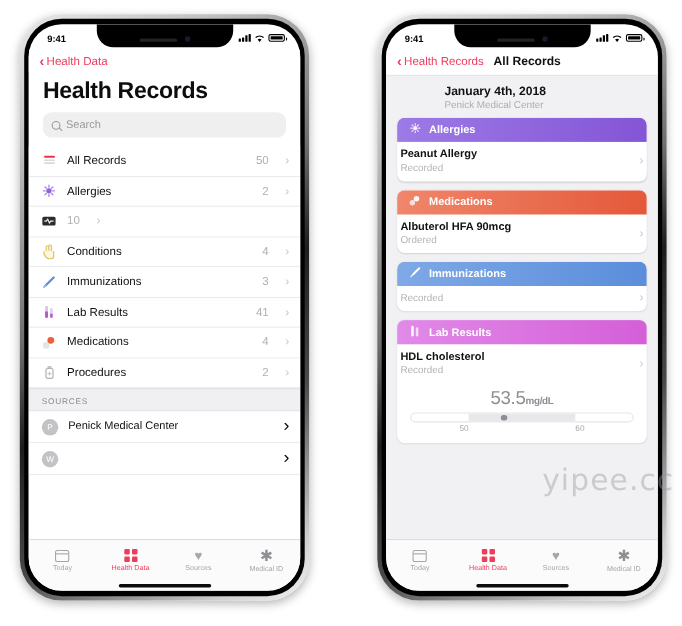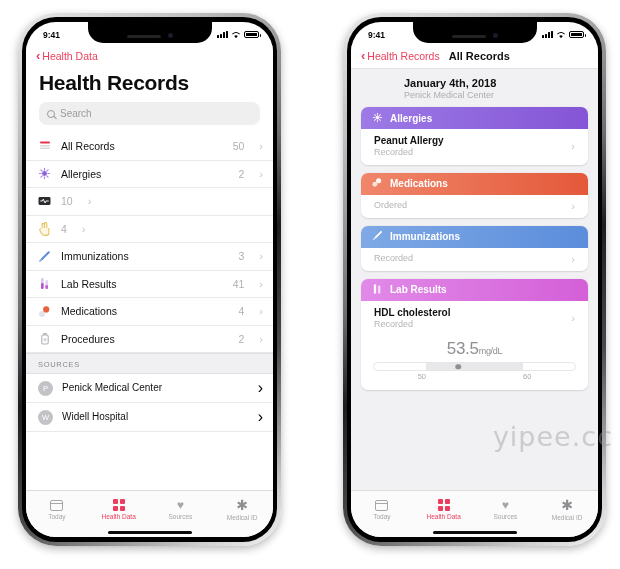--- a/index.html
+++ b/index.html
@@ -142,29 +142,29 @@
   .date-head { padding: 1px 2px 7px; margin-left: 41px; }
   .date-main { font-size:11px; font-weight:bold; color:#111; }
   .date-sub { font-size:9px; color:#adadb2; margin-top:1px; }
 
   .card { background:#fff; border-radius:7px; overflow:hidden; margin-bottom:8px; box-shadow:0 .5px 1.5px rgba(0,0,0,.12); }
   .card-head {
     height:22px; display:flex; align-items:center; gap:7px;
     padding: 0 10px; color:#fff; font-size:10px; font-weight:600;
   }
   .card-head .hico { width:12px; font-size:10px; line-height:1; text-align:center; }
-  .card-body { display:flex; align-items:center; padding: 5px 13px 6px; }
+  .card-body { display:flex; align-items:center; padding: 5px 3px 6px; }
   .cb-txt { flex:1 1 auto; }
   .cb-title { font-size:10px; font-weight:bold; color:#111; line-height:1.3; }
   .cb-sub { font-size:9px; color:#b4b4b8; line-height:1.3; }
   .cb-chev { color:#c9c9cd; font-size:11px; }
 
   .measure { padding: 3px 12px 9px; }
   .meas-val { text-align:center; color:#8e8e93; font-size:17px; font-weight:300; letter-spacing:-.3px;}
-  .meas-unit { font-size:9px; font-weight:normal; }
+  .meas-unit { font-size:9px; font-weight:bold; }
   .range-wrap { margin-top:3px; }
   .range-bar {
     height:9px; border-radius:5px; background:#fff; border:1px solid #e6e6e9;
     position:relative;
   }
   .range-norm { position:absolute; top:0; bottom:0; left:26%; right:26%; background:#e8e8eb; }
   .range-dot { position:absolute; top:50%; left:42%; transform:translate(-50%,-50%); width:5.5px;height:5.5px;border-radius:50%;background:#8e8e93;}
   .range-ticks { display:flex; justify-content:space-between; padding: 1px 22% 0; font-size:7.5px; color:#a9a9ae; }
 
   .watermark {
@@ -257,20 +257,21 @@
             <span class="chev">›</span>
           </div>
 
           <div class="row">
             <span class="ico">
               <svg width="11" height="14" viewBox="0 0 11 14">
                   <path d="M3 6.5V2.6a1.2 1.2 0 0 1 2.4 0v3.3M5.4 6V1.7a1.2 1.2 0 0 1 2.4 0V6.4" stroke="#e3c260" stroke-width="1.1" fill="#fdf7e2"></path>
                   <path d="M1.6 6.4c-.9.5-1 1.8-.4 2.8l1.6 2.6c.7 1.1 1.9 1.6 3.1 1.6h1.3c1.5 0 2.6-1.2 2.6-2.7V6.1" stroke="#e3c260" stroke-width="1.1" fill="#fdf7e2"></path>
                 </svg>
             </span>
+            <span class="lbl">Conditions</span>
             <span class="cnt">4</span>
             <span class="chev">›</span>
           </div>
 
           <div class="row">
             <span class="ico">
               <svg width="13" height="13" viewBox="0 0 13 13">
                   <path d="M10.8 2.2 L6 7 L4.3 8.7 L3.3 9.7" stroke="#5b8ddb" stroke-width="2" stroke-linecap="round"></path>
                   <path d="M3.3 9.7 L1.9 11.1" stroke="#8fb3e8" stroke-width="1.6" stroke-linecap="round"></path>
                 </svg>
@@ -325,21 +326,20 @@
             <span class="avatar">P</span>
             <span class="src-txt">
               <span class="src-name" style="display:block">Penick Medical Center</span>
             </span>
             <span class="chev">›</span>
           </div>
 
           <div class="src-row">
             <span class="avatar">W</span>
             <span class="src-txt">
-              <span class="src-name" style="display:block">Widell Hospital</span>
             </span>
             <span class="chev">›</span>
           </div>
         </div>
 
         <div class="tabbar">
           <div class="tab">
             <span class="g-today"></span>
             <span class="tl">Today</span>
           </div>
@@ -433,20 +433,21 @@
               <span class="hico">
                 <svg width="12" height="11" viewBox="0 0 13 13">
                     <circle cx="4" cy="8.6" r="2.9" fill="#fff" opacity=".75"></circle>
                     <circle cx="8.4" cy="4.4" r="3" fill="#fff" opacity=".95"></circle>
                   </svg>
               </span>
               <span>Medications</span>
             </div>
             <div class="card-body">
               <span class="cb-txt">
+                <span class="cb-title" style="display:block">Albuterol HFA 90mcg</span>
                 <span class="cb-sub" style="display:block">Ordered</span>
               </span>
               <span class="cb-chev">›</span>
             </div>
           </div>
 
           <div class="card">
             <div class="card-head" style="background:linear-gradient(90deg,#7fa9e6,#5b8ddb)">
               <span class="hico">
                 <svg width="11" height="11" viewBox="0 0 13 13">

